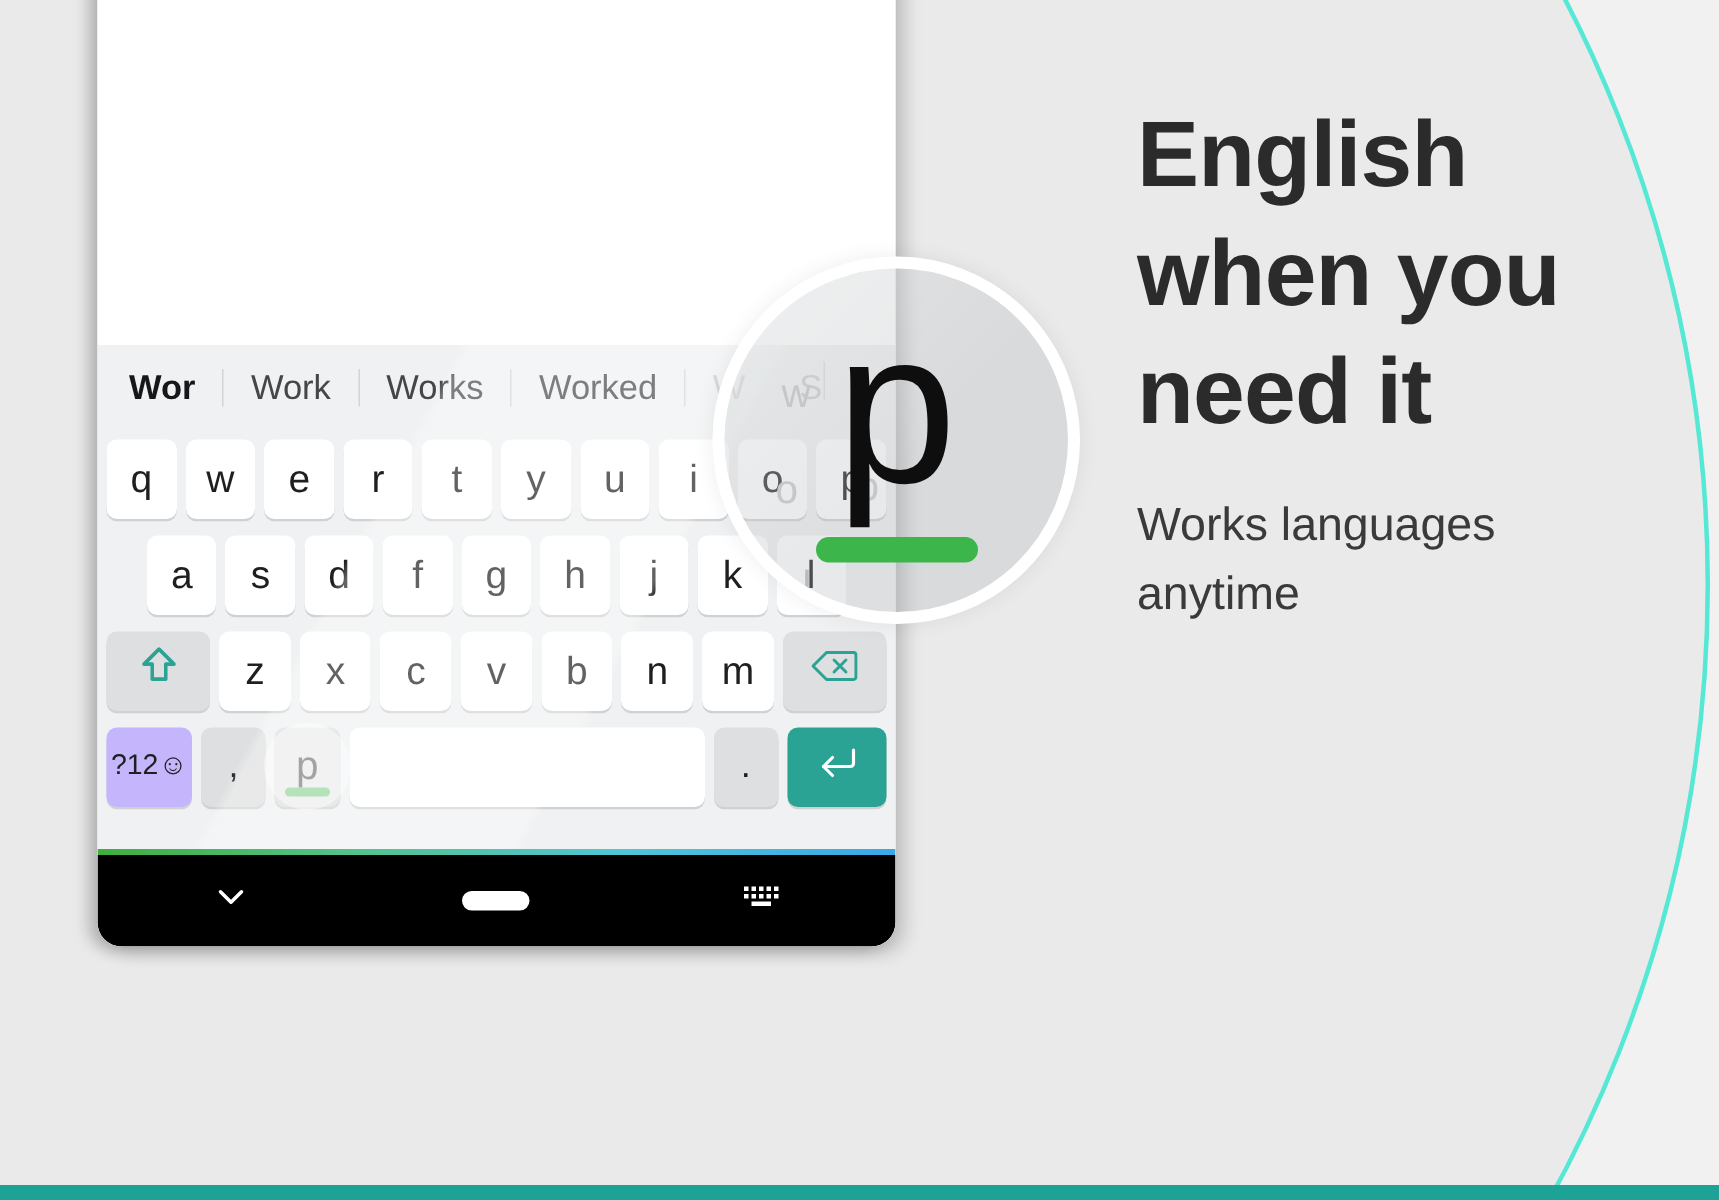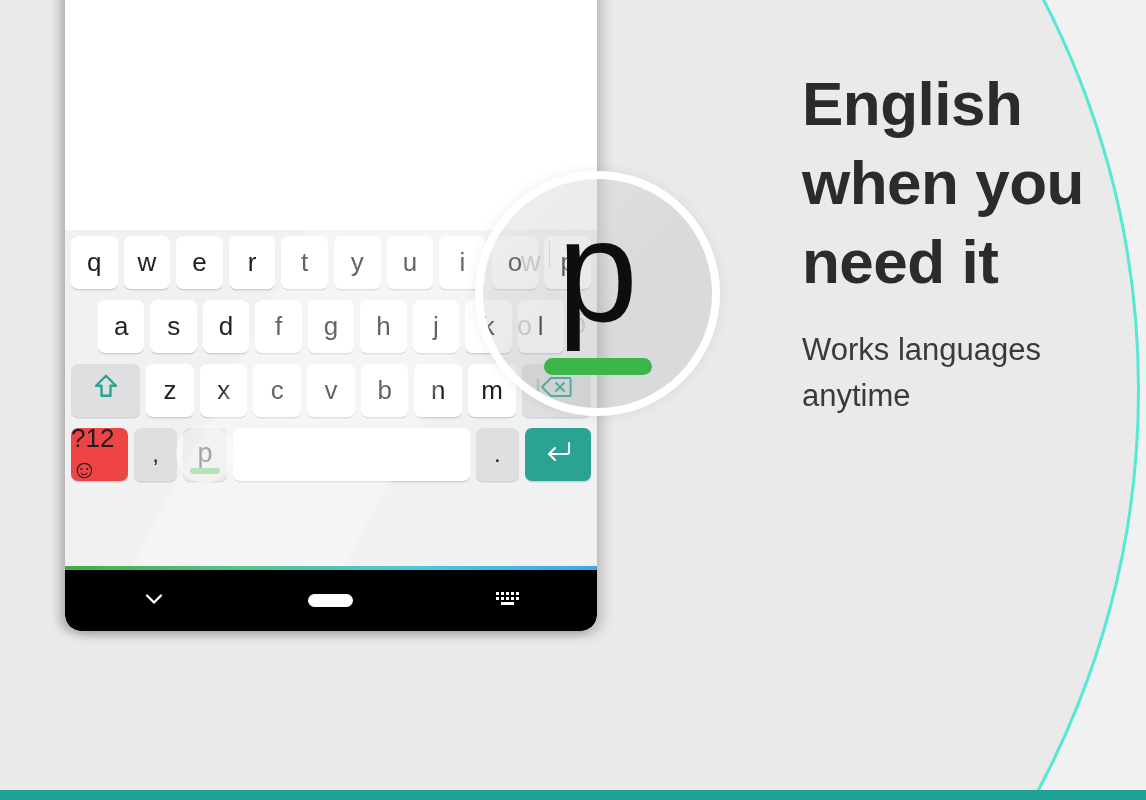--- a/index.html
+++ b/index.html
@@ -46,21 +46,20 @@
     height: 10px;
     background: #1ca396;
   }
 
   
   .copy {
     position: absolute;
     left: 758px;
     top: 64px;
     width: 340px;
-    margin-left: 44px;
   }
   .copy h1 {
     margin: 0;
     font-size: 62px;
     line-height: 79px;
     font-weight: bold;
     color: #2b2b2b;
     letter-spacing: -0.5px;
   }
   .copy p {
@@ -164,22 +163,22 @@
     color: #1d1f21;
   }
   .key.fn-wide { flex: 1.45 1 0; }
   .key.enter {
     background: #2ba394;
     flex: 1.45 1 0;
   }
   .key.space { flex: 5.2 1 0; }
   .key.symkey {
     flex: 1.25 1 0;
-    font-size: 26px;
-    background: #ef4444;
+    font-size: 19px;
+    background: #c4b5fd;
   }
   .key.comma, .key.period {
     flex: 0.95 1 0;
     background: #dedfe0;
     font-size: 24px;
   }
   .key.langkey {
     flex: 0.95 1 0;
     background: #dedfe0;
     flex-direction: column;
@@ -313,20 +312,32 @@
 
   <div class="arc"></div>
 
   <div class="phone">
     <div class="phone-screen">
 
       <div class="app-canvas"></div>
 
       <div class="keyboard">
 
+        <div class="suggest">
+          <div class="sugg active">Wor</div>
+          <div class="sugg-div"></div>
+          <div class="sugg">Work</div>
+          <div class="sugg-div"></div>
+          <div class="sugg">Works</div>
+          <div class="sugg-div"></div>
+          <div class="sugg">Worked</div>
+          <div class="sugg-div"></div>
+          <div class="sugg faded">W</div>
+          <div class="sugg faded">S</div>
+        </div>
 
         <div class="krow">
           <div class="key">q</div>
           <div class="key">w</div>
           <div class="key">e</div>
           <div class="key">r</div>
           <div class="key">t</div>
           <div class="key">y</div>
           <div class="key">u</div>
           <div class="key">i</div>

